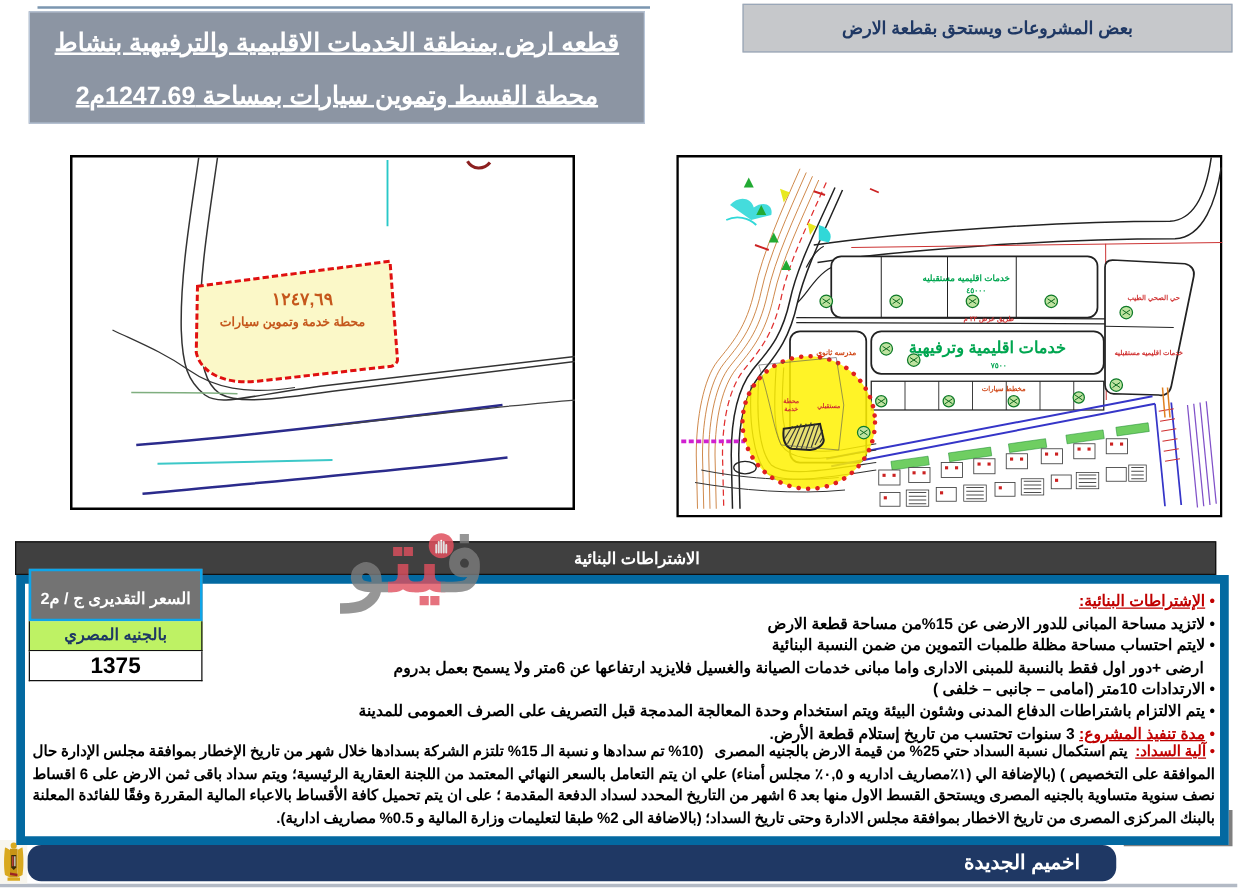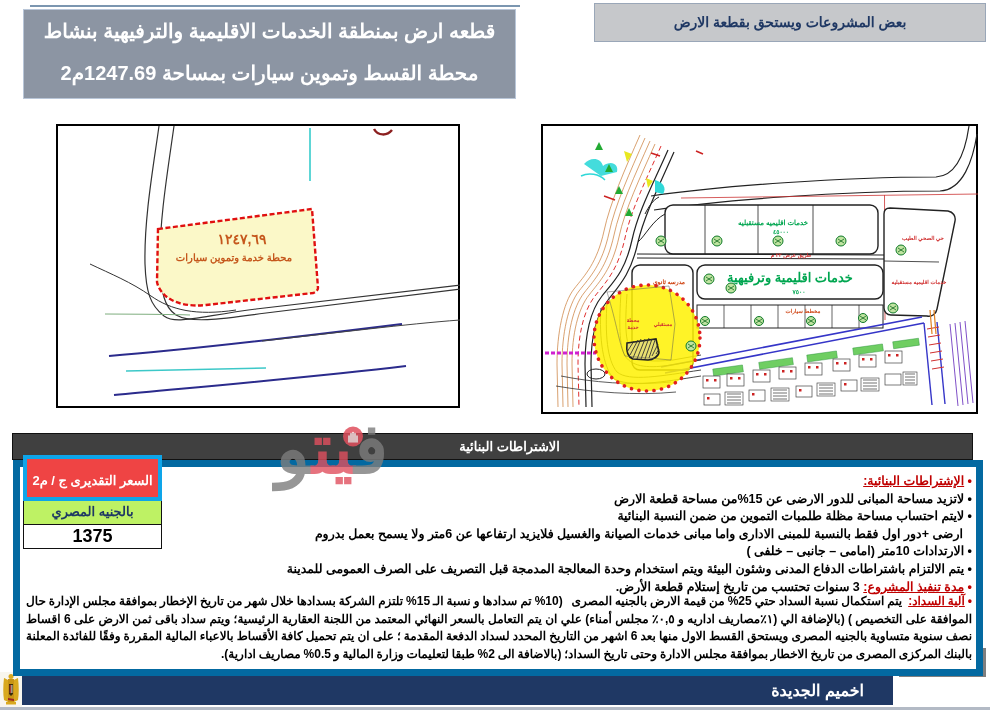--- a/index.html
+++ b/index.html
@@ -2,21 +2,21 @@
 <html lang="ar"><head><meta charset="utf-8">
 <style>
 html,body{margin:0;padding:0;}
 body{width:990px;height:710px;background:#ffffff;font-family:"Liberation Sans",sans-serif;position:relative;overflow:hidden;}
 .abs{position:absolute;}
 </style></head>
 <body>
 
 <div class="abs" style="left:30px;top:5px;width:490px;height:2px;background:#7b96b0;"></div>
 
-<div class="abs" style="left:23px;top:9px;width:491px;height:88px;background:#8c95a3;border:1px solid #b9c6d8;color:#ffffff;font-weight:bold;font-size:20px;direction:rtl;text-align:center;display:flex;flex-direction:column;justify-content:flex-start;line-height:42px;">
+<div class="abs" style="left:23px;top:9px;width:491px;height:88px;background:#8c95a3;border:1px solid #b9c6d8;color:#ffffff;font-weight:bold;font-size:20px;direction:rtl;text-align:center;display:flex;flex-direction:column;justify-content:flex-end;line-height:42px;text-decoration:underline;">
 <div>قطعه ارض بمنطقة الخدمات الاقليمية والترفيهية بنشاط</div>
 <div>محطة القسط وتموين سيارات بمساحة 1247.69م2</div>
 </div>
 
 <div class="abs" style="left:594px;top:3px;width:390px;height:37px;background:#c6c8cb;border:1px solid #9aa7b8;color:#1f3864;font-weight:bold;font-size:14px;direction:rtl;text-align:center;line-height:37px;">بعض المشروعات ويستحق بقطعة الارض</div>
 
 <svg class="abs" style="left:56px;top:124px;" width="404" height="284" viewBox="0 0 404 284">
 
   <rect x="1" y="1" width="402" height="282" fill="#ffffff" stroke="#000000" stroke-width="2"></rect>
 
@@ -330,28 +330,28 @@
     <div><span>•&nbsp;</span>يتم الالتزام باشتراطات الدفاع المدنى وشئون البيئة ويتم استخدام وحدة المعالجة المدمجة قبل التصريف على الصرف العمومى للمدينة</div>
 
     <div><span style="color:#c00000">•&nbsp;</span><span style="color:#c00000;text-decoration:underline">مدة تنفيذ المشروع:</span> 3 سنوات تحتسب من تاريخ إستلام قطعة الأرض.</div>
 
     <div style="text-align:justify;font-size:12px;word-spacing:-0.5px;margin-top:-3px;"><span style="color:#c00000">•&nbsp;</span><span style="color:#c00000;text-decoration:underline">آلية السداد:</span>&nbsp; يتم استكمال نسبة السداد حتي 25% من قيمة الارض بالجنيه المصرى&nbsp;&nbsp; (10% تم سدادها و نسبة الـ 15% تلتزم الشركة بسدادها خلال شهر من تاريخ الإخطار بموافقة مجلس الإدارة حال الموافقة على التخصيص ) (بالإضافة الي (١٪مصاريف اداريه و ٠,٥٪ مجلس أمناء) علي ان يتم التعامل بالسعر النهائي المعتمد من اللجنة العقارية الرئيسية؛ ويتم سداد باقى ثمن الارض على 6 اقساط نصف سنوية متساوية بالجنيه المصرى ويستحق القسط الاول منها بعد 6 اشهر من التاريخ المحدد لسداد الدفعة المقدمة ؛ على ان يتم تحميل كافة الأقساط بالاعباء المالية المقررة وفقًا للفائدة المعلنة بالبنك المركزى المصرى من تاريخ الاخطار بموافقة مجلس الادارة وحتى تاريخ السداد؛ (بالاضافة الى 2% طبقا لتعليمات وزارة المالية و 0.5% مصاريف ادارية).</div>
   </div>
 </div>
 
 <div class="abs" style="left:23px;top:455px;width:139px;z-index:3;direction:rtl;text-align:center;">
 
-  <div style="background:#ef4444;border:4px solid #0ea5e9;color:#fff;font-weight:bold;font-size:13px;height:29px;padding-top:9px;line-height:26px;white-space:nowrap;">السعر التقديرى ج / م2</div>
+  <div style="background:#737373;border:2px solid #0ea5e9;color:#fff;font-weight:bold;font-size:13px;height:29px;padding-top:9px;line-height:26px;white-space:nowrap;">السعر التقديرى ج / م2</div>
 
   <div style="background:#bef264;border:1px solid #111;border-top:none;color:#1f3864;font-weight:bold;font-size:13px;height:23px;line-height:22px;">بالجنيه المصري</div>
 
   <div style="background:#fff;border:1px solid #111;border-top:none;color:#000;font-weight:bold;font-size:18px;height:23px;line-height:22px;">1375</div>
 </div>
 
-<div class="abs" style="left:22px;top:676px;width:871px;height:29px;background:#1f3864;color:#fff;font-weight:bold;font-size:16px;direction:rtl;line-height:29px;">
+<div class="abs" style="left:22px;top:676px;width:871px;height:29px;background:#1f3864;color:#fff;font-weight:bold;font-size:16px;direction:rtl;line-height:29px;border-radius:11px;">
   <span style="position:absolute;right:29px;">اخميم الجديدة</span>
 </div>
 
 <div class="abs" style="left:899px;top:648px;width:87px;height:29px;background:#7f7f7f;color:#fff;font-weight:bold;font-size:19px;text-align:center;line-height:29px;">2021</div>
 
 <div class="abs" style="left:0;top:707px;width:990px;height:3px;background:#b3bac5;"></div>
 
 <svg class="abs" style="left:0px;top:672px;" width="22" height="35" viewBox="0 0 22 35">
   <rect x="0" y="0" width="22" height="35" fill="#f8f6ee"></rect>
   <path d="M4,6 C3,14 3,22 4,28 L8,30 L8,8 C6,7 5,6 4,6 Z" fill="#d9a91f"></path>

